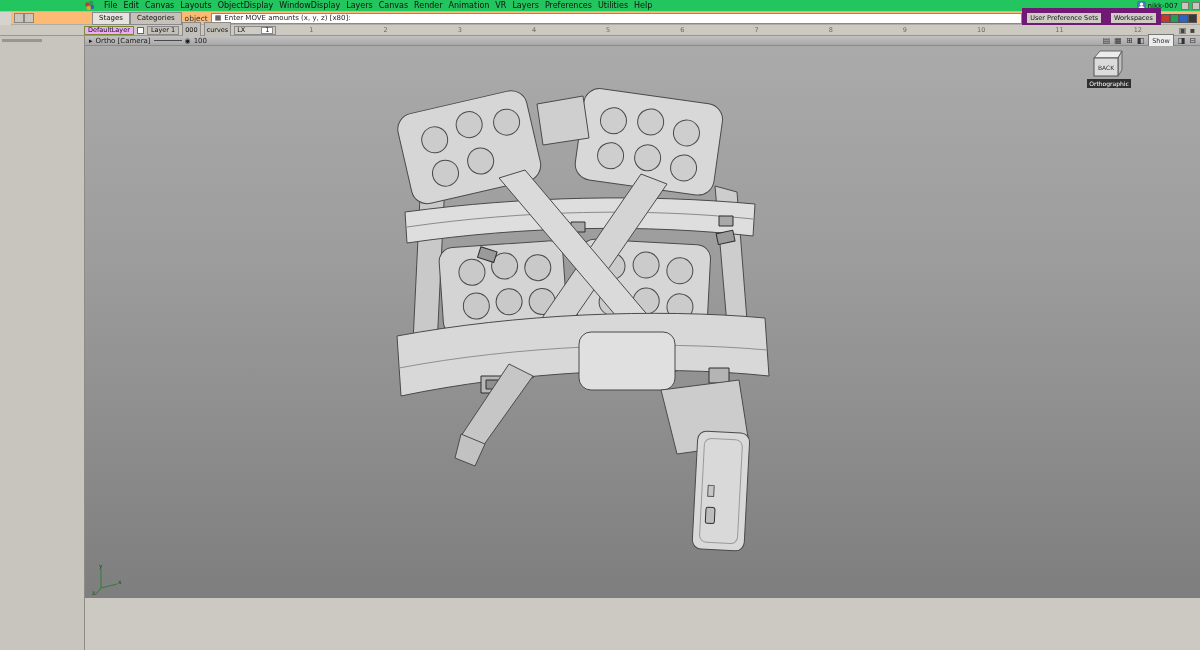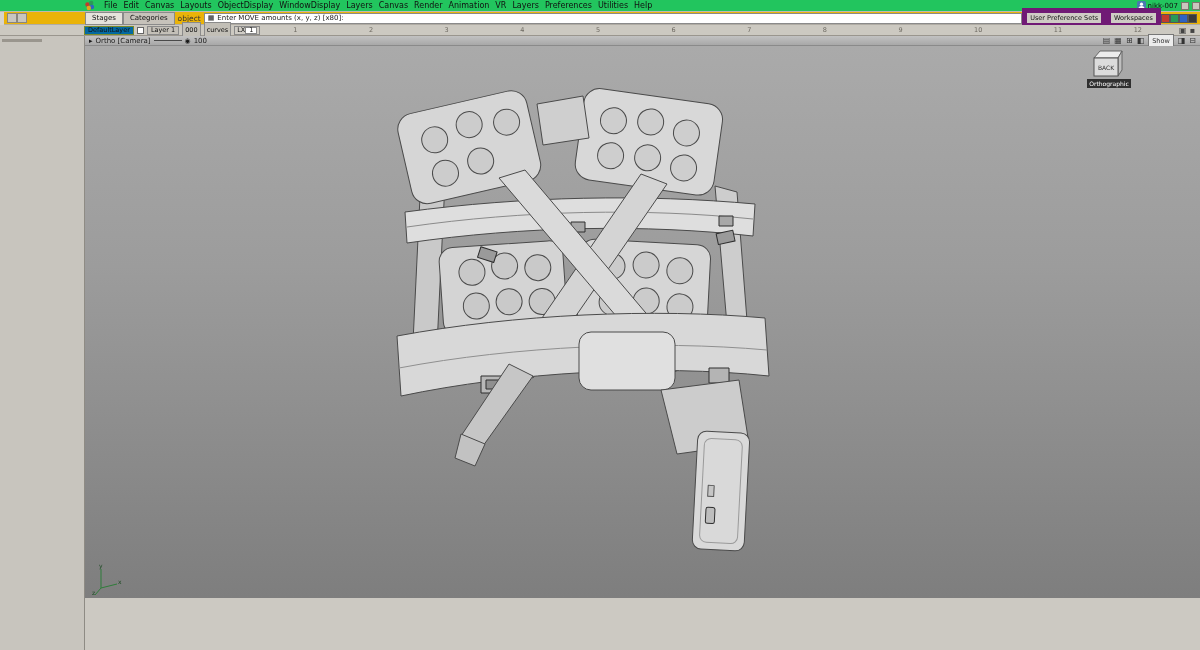--- a/index.html
+++ b/index.html
@@ -10,46 +10,46 @@
   }
   
   .menubar{position:absolute;top:0;left:0;right:0;height:12px;background:#22c55e;
     border-bottom:1px solid #bdb9b1;display:flex;align-items:center;font-size:8px;box-sizing:border-box;}
   .logo{margin-left:84px;margin-right:6px;display:flex;align-items:center;}
   .menu-item{padding:0 3px;white-space:nowrap;cursor:default;}
   .mb-right{margin-left:auto;display:flex;align-items:center;gap:3px;}
   .user-chip{display:flex;align-items:center;gap:2px;font-size:7px;}
   .win-btn{width:6px;height:6px;border:1px solid #7a766e;background:#c9c6bf;display:inline-block;}
 
-  .row2{position:absolute;top:12px;left:4px;right:0;height:13px;background:#eab308;
+  .row2{position:absolute;top:12px;left:11px;right:0;height:13px;background:#fdba74;
     border-bottom:1px solid #b0aca4;display:flex;align-items:center;font-size:7.5px;
     gap:0;padding:0 3px;box-sizing:border-box;}
   .tiny-sq{width:8px;height:8px;border:1px solid #8a867e;background:#c9c6bf;display:inline-block;}
   .tab{height:11px;display:flex;align-items:center;padding:0 6px;border:1px solid #8a8a8a;
     background:#c6c2ba;font-size:7px;cursor:default;}
   .tab.active{background:#e6e3dc;}
   .object-label{margin:12px 3px;color:#333;}
   .promptline{flex:1;height:9px;background:#ffffff;border:1px solid #8a8a8a;
     display:flex;align-items:center;gap:3px;padding:0 3px;font-size:7px;color:#222;}
   .btn{background:#cfccc5;border:5px solid #701a75;padding:0 3px;height:10px;
     display:flex;align-items:center;font-size:6.5px;white-space:nowrap;cursor:default;}
   .mini-icon{width:9px;height:9px;border:1px solid #555;display:inline-block;box-sizing:border-box;}
 
   .row3{position:absolute;top:25px;left:0;right:0;height:11px;background:#ccc9c1;
     border-bottom:1px solid #9a968e;display:flex;align-items:center;font-size:6.5px;
     gap:3px;padding-left:84px;box-sizing:border-box;}
-  .btn-layer{background:#0369a1;border:1px solid #7a8a2a;height:9px;padding:0 3px;
+  .btn-layer{background:#f0abfc;border:1px solid #7a8a2a;height:9px;padding:0 3px;
     display:flex;align-items:center;box-sizing:border-box;cursor:default;}
   .checkbox{width:7px;height:7px;background:#fff;border:1px solid #666;box-sizing:border-box;}
   .btn-gray{background:#c4c0b8;border:1px solid #8a8a8a;height:9px;padding:0 3px;
     display:flex;align-items:center;box-sizing:border-box;cursor:default;}
   .mini-field{background:#c2bfb7;border:1px solid #8a8a8a;height:16px;padding:0 2px;
     display:flex;align-items:center;box-sizing:border-box;}
   .lx-group{border:1px solid #8a8a8a;background:#cfccc5;height:9px;display:flex;
-    align-items:center;gap:0;padding:0 2px;box-sizing:border-box;}
+    align-items:center;gap:16px;padding:0 2px;box-sizing:border-box;}
   .lx-input{background:#fff;border:1px solid #888;min-width:12px;height:7px;font-size:6.5px;
     display:flex;align-items:center;justify-content:center;box-sizing:border-box;}
   .ruler{flex:1;display:flex;justify-content:space-between;margin:0 34px 0 30px;
     color:#6e6a62;font-size:6.5px;}
   .row3-icons{display:flex;gap:3px;padding-right:5px;color:#444;font-size:8px;}
 
   
   .vp-titlebar{position:absolute;top:36px;left:85px;right:0;height:10px;
     background:linear-gradient(#c2c2c2,#a8a8a8);border-bottom:1px solid #8a8a8a;
     display:flex;align-items:center;font-size:7px;color:#1a1a1a;padding:0 4px;gap:3px;box-sizing:border-box;}

